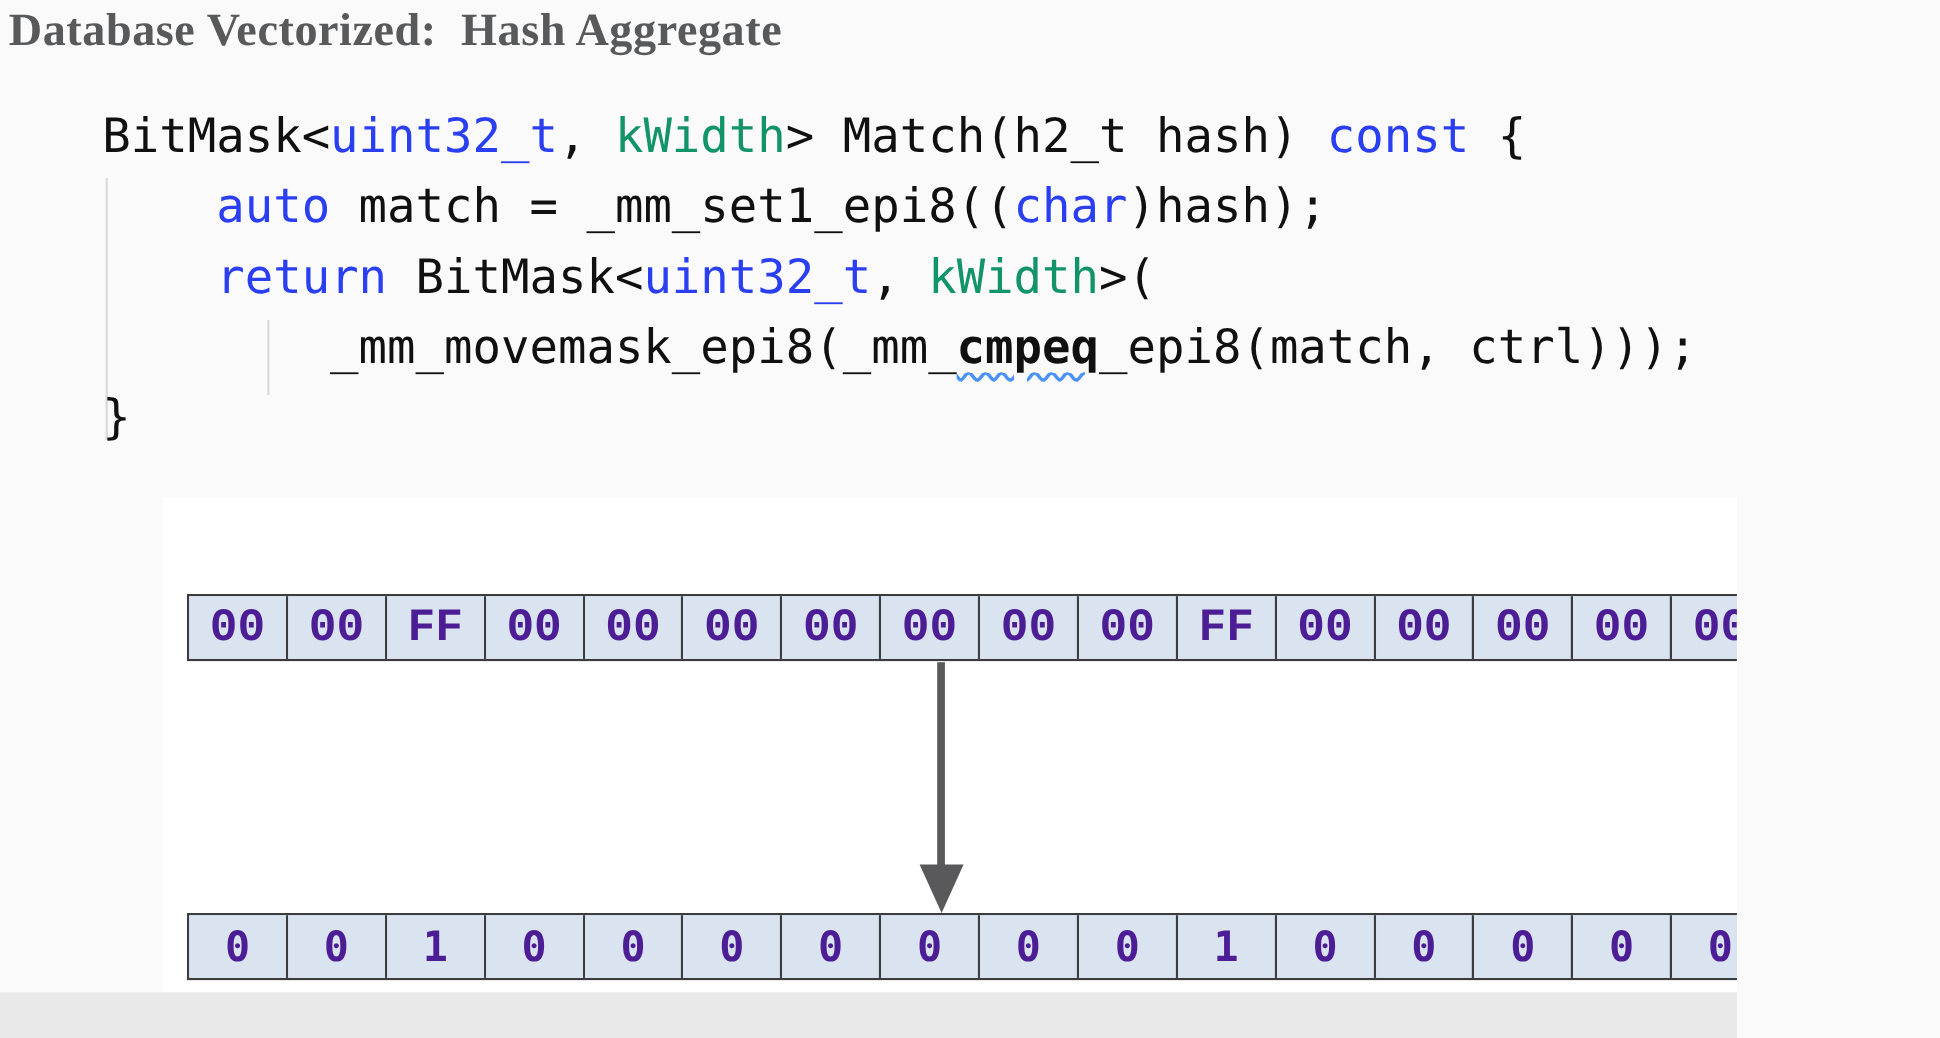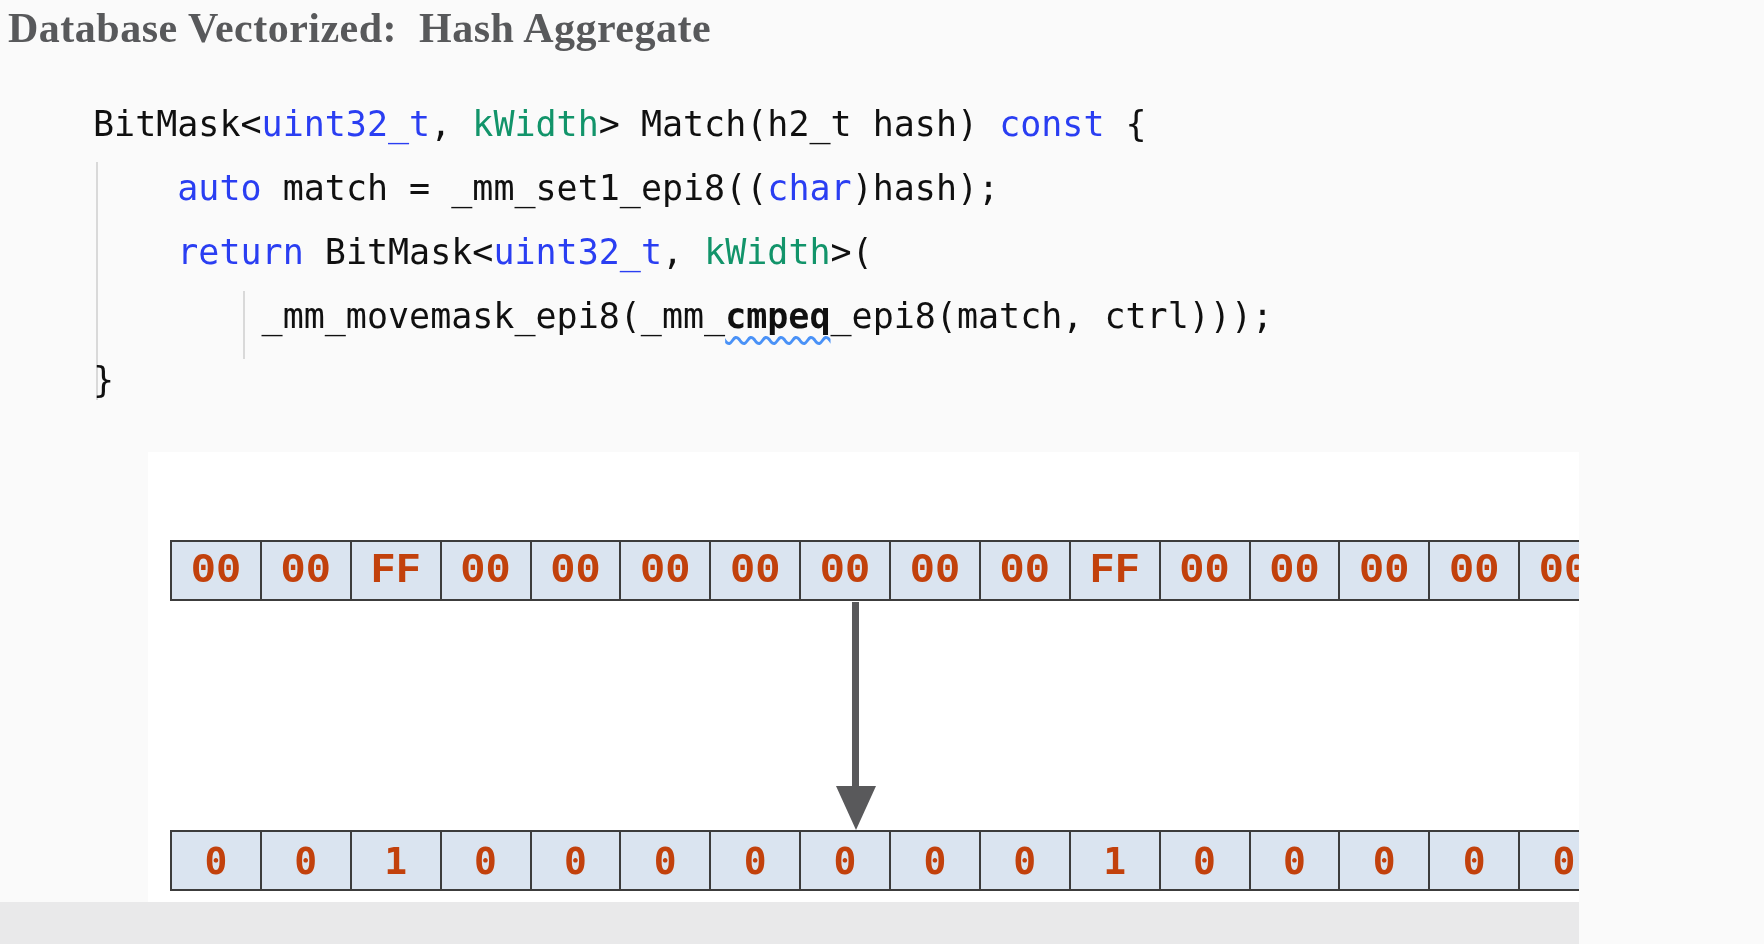--- a/index.html
+++ b/index.html
@@ -12,21 +12,21 @@
     position:absolute; left:8px; top:4px;
     font-family:"Liberation Serif", serif;
     font-weight:700; font-size:42px; color:#58595b;
     letter-spacing:0.5px; white-space:pre;
   }
 
   
   .code {
     position:absolute; left:93px; top:92px;
     font-family:"DejaVu Sans Mono", monospace;
-    font-size:35px; line-height:64px; white-space:pre;
+    font-size:43px; line-height:64px; white-space:pre;
     color:var(--plain);
   }
   .cl { height:64px; }
   .c-p { color:var(--plain); }
   .c-k { color:var(--kw); }
   .c-g { color:var(--tg); }
   .wavy {
     text-decoration-line:underline;
     text-decoration-style:wavy;
     text-decoration-color:var(--squig);
@@ -45,21 +45,21 @@
   .row {
     position:absolute; left:170px; width:1440px; height:61px;
     display:flex; border:2px solid var(--cellborder);
     background:var(--cellfill);
   }
   .row.bytes { top:540px; }
   .row.bits  { top:830px; }
   .cell {
     flex:1 1 0; display:flex; align-items:center; justify-content:center;
     border-right:2px solid var(--cellborder);
-    background:var(--cellfill); color:#c2410c;
+    background:var(--cellfill); color:#4c1d95;
   }
   .cell:last-child { border-right:none; }
   .bytes .cell { font-family:"Liberation Mono", monospace; font-weight:700; font-size:42px; }
   .bits  .cell { font-family:"DejaVu Sans Mono", monospace; font-weight:700; font-size:38px; }
 
   
   .arrow-stem { position:absolute; left:852px; top:602px; width:7px; height:188px; background:var(--arrow); }
   .arrow-head {
     position:absolute; left:836px; top:786px; width:0; height:0;
     border-left:20px solid transparent; border-right:20px solid transparent;

